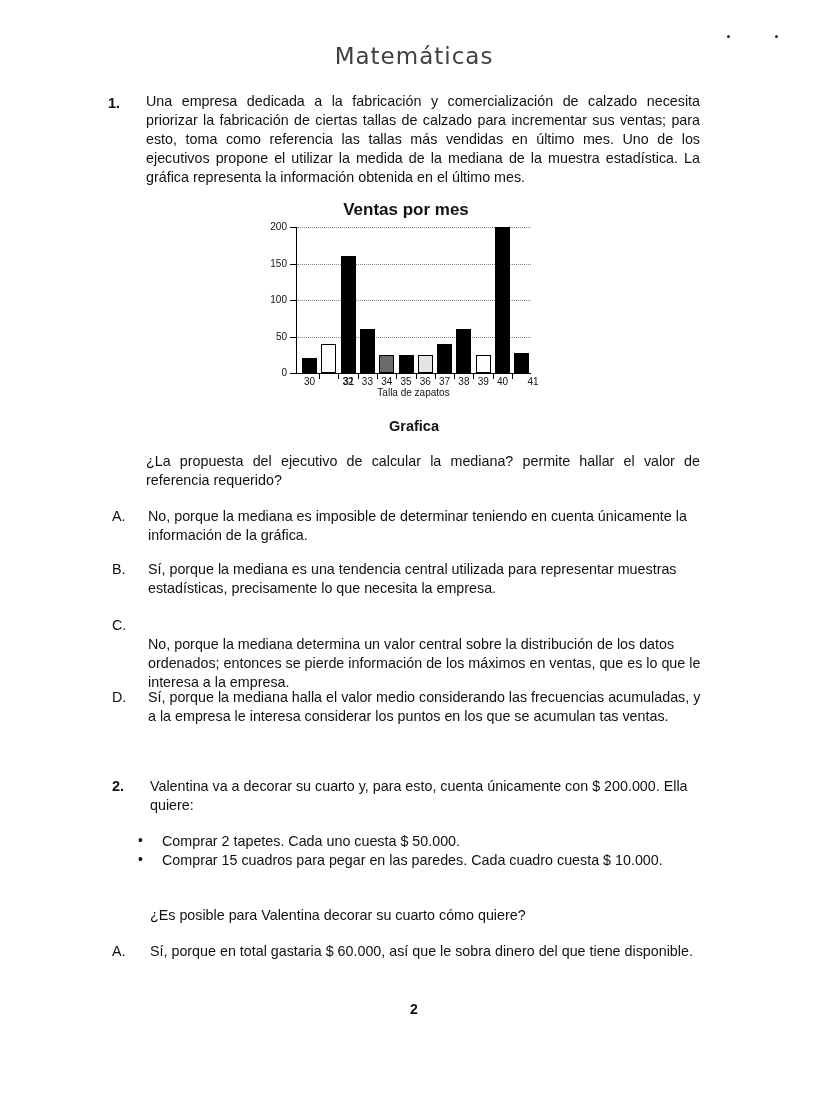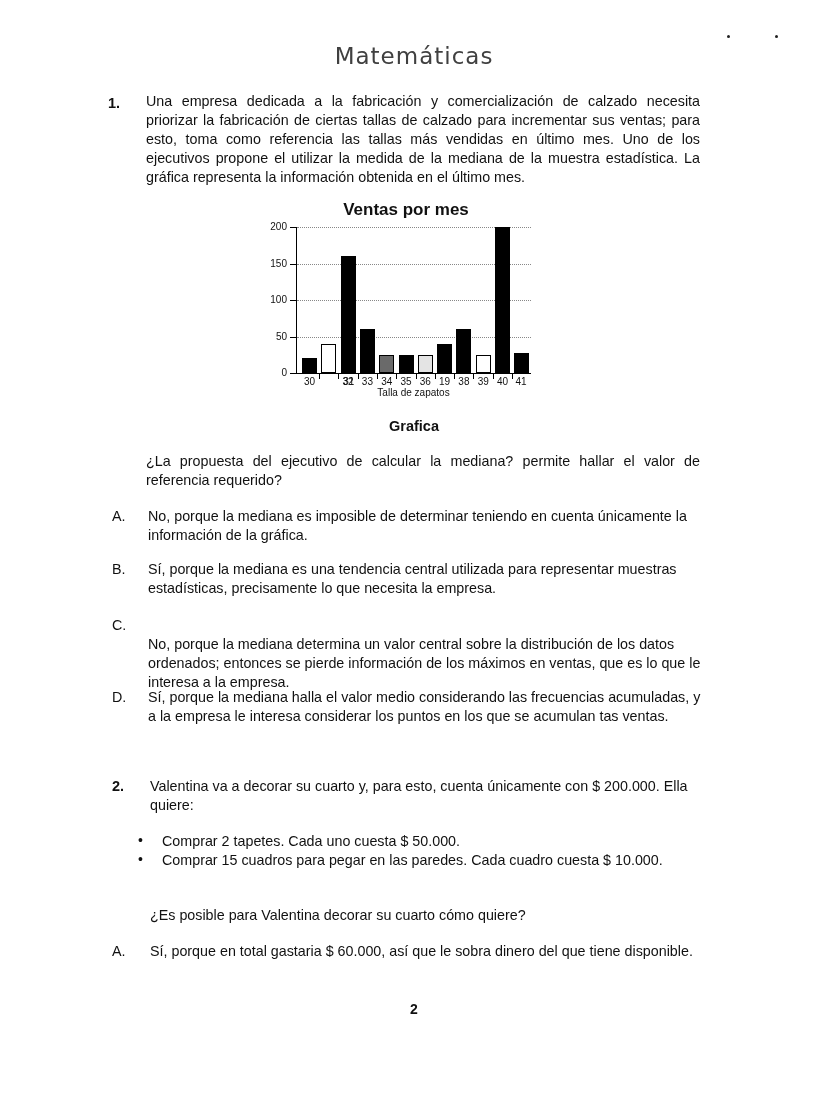--- a/index.html
+++ b/index.html
@@ -68,33 +68,33 @@
       <div class="bar" style="left: 124.2px; width: 15px; top: 136.75px; height: 18.25px; background: rgb(106, 106, 106);"></div>
       <div class="xtick" style="left: 124.7px; top: 158px;">34</div>
       <div style="position: absolute; width: 1px; height: 5px; background: rgb(0, 0, 0); top: 156px; left: 141.2px;"></div>
       <div class="bar" style="left: 143.5px; width: 15px; top: 136.75px; height: 18.25px; background: rgb(0, 0, 0);"></div>
       <div class="xtick" style="left: 144px; top: 158px;">35</div>
       <div style="position: absolute; width: 1px; height: 5px; background: rgb(0, 0, 0); top: 156px; left: 160.5px;"></div>
       <div class="bar" style="left: 162.8px; width: 15px; top: 136.75px; height: 18.25px; background: rgb(228, 228, 228);"></div>
       <div class="xtick" style="left: 163.3px; top: 158px;">36</div>
       <div style="position: absolute; width: 1px; height: 5px; background: rgb(0, 0, 0); top: 156px; left: 179.8px;"></div>
       <div class="bar" style="left: 182.1px; width: 15px; top: 125.8px; height: 29.2px; background: rgb(0, 0, 0);"></div>
-      <div class="xtick" style="left: 182.6px; top: 158px;">19</div>
+      <div class="xtick" style="left: 182.6px; top: 158px;">37</div>
       <div style="position: absolute; width: 1px; height: 5px; background: rgb(0, 0, 0); top: 156px; left: 199.1px;"></div>
       <div class="bar" style="left: 201.4px; width: 15px; top: 111.2px; height: 43.8px; background: rgb(0, 0, 0);"></div>
       <div class="xtick" style="left: 201.9px; top: 158px;">38</div>
       <div style="position: absolute; width: 1px; height: 5px; background: rgb(0, 0, 0); top: 156px; left: 218.4px;"></div>
       <div class="bar" style="left: 220.7px; width: 15px; top: 136.75px; height: 18.25px; background: rgb(255, 255, 255);"></div>
       <div class="xtick" style="left: 221.2px; top: 158px;">39</div>
       <div style="position: absolute; width: 1px; height: 5px; background: rgb(0, 0, 0); top: 156px; left: 237.7px;"></div>
       <div class="bar" style="left: 240px; width: 15px; top: 9px; height: 146px; background: rgb(0, 0, 0);"></div>
       <div class="xtick" style="left: 240.5px; top: 158px;">40</div>
       <div style="position: absolute; width: 1px; height: 5px; background: rgb(0, 0, 0); top: 156px; left: 257px;"></div>
       <div class="bar" style="left: 259.3px; width: 15px; top: 135.29px; height: 19.71px; background: rgb(0, 0, 0);"></div>
-      <div class="xtick" style="left: 259px; top: 158px; text-align: center;">41</div>
+      <div class="xtick" style="left: 271px; top: 158px; text-align: center;">41</div>
     </div>
   <div style="position:absolute;left:41px;width:235px;top:169px;text-align:center;font-size:10px;">Talla de zapatos</div>
 </div>
 
 <div class="caption" style="top:418px;">Grafica</div>
 
 <div class="para" style="left:146px;top:452px;width:554px;">¿La propuesta del ejecutivo de calcular la mediana? permite hallar el valor de referencia requerido?</div>
 
 <div class="optletter" style="left:112px;top:508px;">A.</div>
 <div class="para" style="left:148px;top:507px;width:552px;text-align:left;">No, porque la mediana es imposible de determinar teniendo en cuenta únicamente la información de la gráfica.</div>

